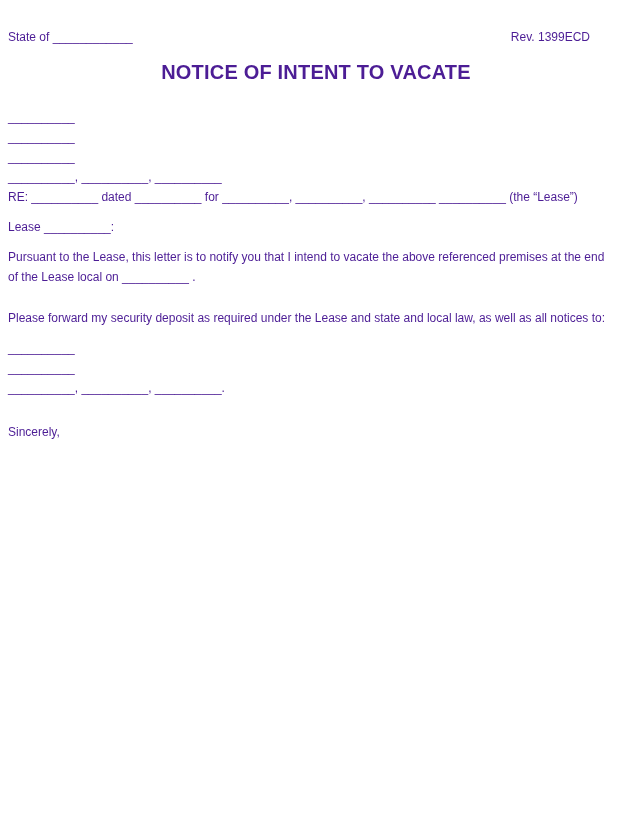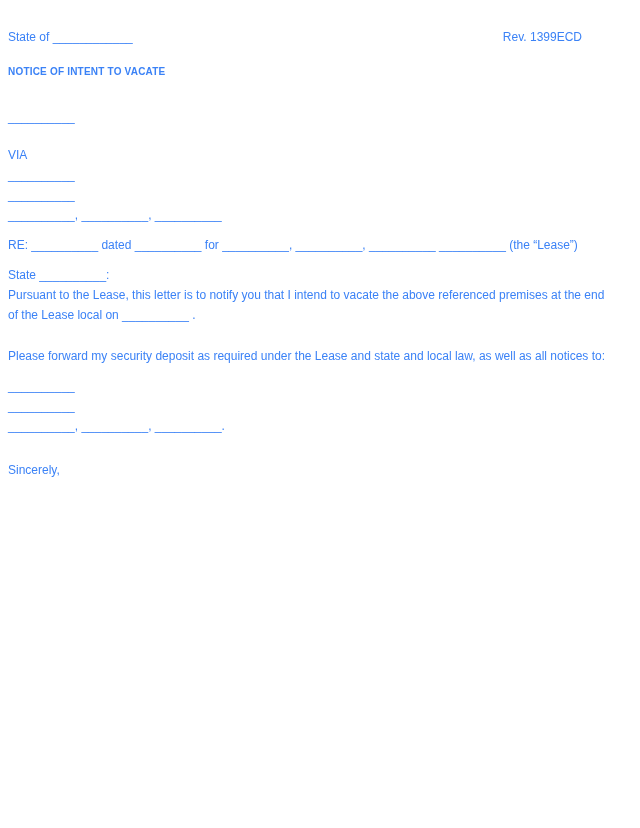--- a/index.html
+++ b/index.html
@@ -6,75 +6,75 @@
     margin: 0;
     padding: 0;
     background: #ffffff;
   }
   .page {
     position: relative;
     width: 640px;
     height: 828px;
     box-sizing: border-box;
     background: #ffffff;
-    color: #3b82f6;
+    color: #4c1d95;
     font-family: "Liberation Sans", "DejaVu Sans", sans-serif;
     font-size: 12px;
     line-height: 20px;
-    padding: 27px 16px 0 8px;
+    padding: 27px 8px 0 8px;
     overflow: hidden;
   }
   .header-row {
     display: flex;
     justify-content: space-between;
     align-items: flex-start;
     padding-right: 42px;
   }
   .doc-title {
     margin-top: 15px;
     margin-right: 8px;
-    font-size: 10px;
+    text-align: center;
+    font-size: 20px;
     font-weight: bold;
     letter-spacing: 0.2px;
   }
   .date-blank { margin-top: 25px; }
   .via-label { margin-top: 18px; }
-  .re-line { margin-top: 10px; }
+  .re-line { margin-top: 0; }
   .salutation { margin-top: 10px; }
-  .para { }
+  .para { margin-top: 10px; }
   .para-deposit { margin-top: 21px; }
   .addr-block { margin-top: 10px; }
   .closing { margin-top: 24px; }
   .line { white-space: pre; }
 </style>
 </head>
 <body>
 
 <div class="page">
 
   <div class="header-row">
     <span class="line">State of ____________</span>
     <span>Rev. 1399ECD</span>
   </div>
 
   <div class="doc-title">NOTICE OF INTENT TO VACATE</div>
 
   <div class="line date-blank">__________</div>
 
-  <div class="via-label">VIA</div>
 
   <div class="addr-lines">
     <div class="line">__________</div>
     <div class="line">__________</div>
     <div class="line">__________, __________, __________</div>
   </div>
 
   <div class="line re-line">RE: __________ dated __________ for __________, __________, __________ __________ (the “Lease”)</div>
 
-  <div class="line salutation">State __________:</div>
+  <div class="line salutation">Lease __________:</div>
 
   <div class="para">
     <div class="line">Pursuant to the Lease, this letter is to notify you that I intend to vacate the above referenced premises at the end</div>
     <div class="line">of the Lease local on __________ .</div>
   </div>
 
   <div class="para-deposit">Please forward my security deposit as required under the Lease and state and local law, as well as all notices to:</div>
 
   <div class="addr-block">
     <div class="line">__________</div>

